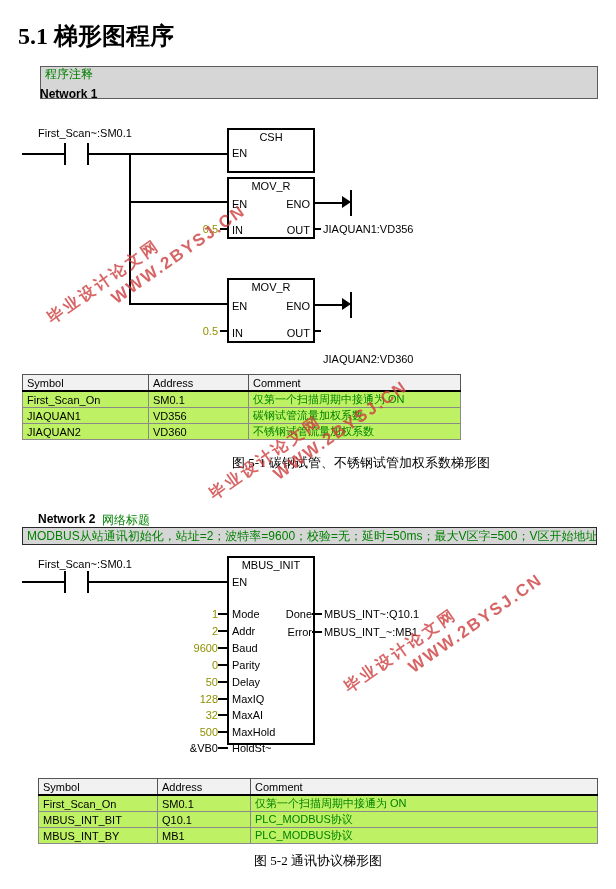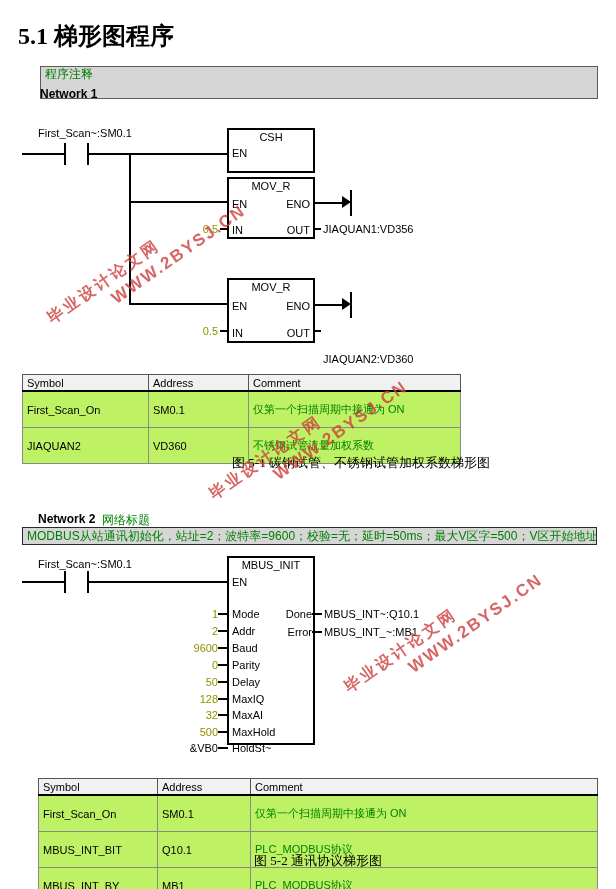--- a/index.html
+++ b/index.html
@@ -15,21 +15,21 @@
   .hline,.vline{position:absolute;background:#000;}
   .box{position:absolute;border:2px solid #000;background:#fff;box-sizing:border-box;}
   .box .title{position:absolute;left:0;right:0;top:1px;text-align:center;font-size:11px;}
   .pin{position:absolute;font-size:11px;white-space:nowrap;}
   .valbox{position:absolute;font-size:11px;color:#909000;text-align:right;white-space:nowrap;}
   .arrowhead{position:absolute;width:0;height:0;border-top:6px solid transparent;
              border-bottom:6px solid transparent;border-left:9px solid #000;}
   .symtab{position:absolute;border-collapse:collapse;table-layout:fixed;font-size:11px;background:#bef264;}
   .symtab th{background:#f1f1f1;font-weight:normal;text-align:left;padding:1px 4px;
              border:1px solid #555;border-bottom:2px solid #000;height:13px;}
-  .symtab td{border:1px solid #8a8a8a;padding:10px 4px;height:14px;white-space:nowrap;overflow:hidden;}
+  .symtab td{border:1px solid #8a8a8a;padding:0 4px;height:14px;white-space:nowrap;overflow:hidden;}
   .symtab td.green{color:#008000;}
   .t2 td{height:12px;}
   .caption{position:absolute;left:0;width:616px;text-align:center;font-size:13px;
            font-family:"Liberation Serif",serif;white-space:nowrap;box-sizing:border-box;}
   .mrow{position:absolute;left:130px;display:flex;align-items:center;height:13px;
         font-size:11px;white-space:nowrap;}
   .mrow .val{width:88px;text-align:right;color:#909000;}
   .mrow .val.dark{color:#000;}
   .mrow .tick{width:10px;height:2px;background:#000;}
   .mrow .lbl{margin-left:4px;}
@@ -108,20 +108,25 @@
       <th>Symbol</th>
       <th>Address</th>
       <th>Comment</th>
     </tr>
     <tr>
       <td>First_Scan_On</td>
       <td>SM0.1</td>
       <td class="green">仅第一个扫描周期中接通为 ON</td>
     </tr>
     <tr>
+      <td>JIAQUAN1</td>
+      <td>VD356</td>
+      <td class="green">碳钢试管流量加权系数</td>
+    </tr>
+    <tr>
       <td>JIAQUAN2</td>
       <td>VD360</td>
       <td class="green">不锈钢试管流量加权系数</td>
     </tr>
   </tbody>
     </table>
 
   <div class="caption" style="top:454px;padding-left:106px;">图 5-1 碳钢试管、不锈钢试管加权系数梯形图</div>
 
   <div class="netlbl" style="left:38px;top:512px;">Network 2</div>

